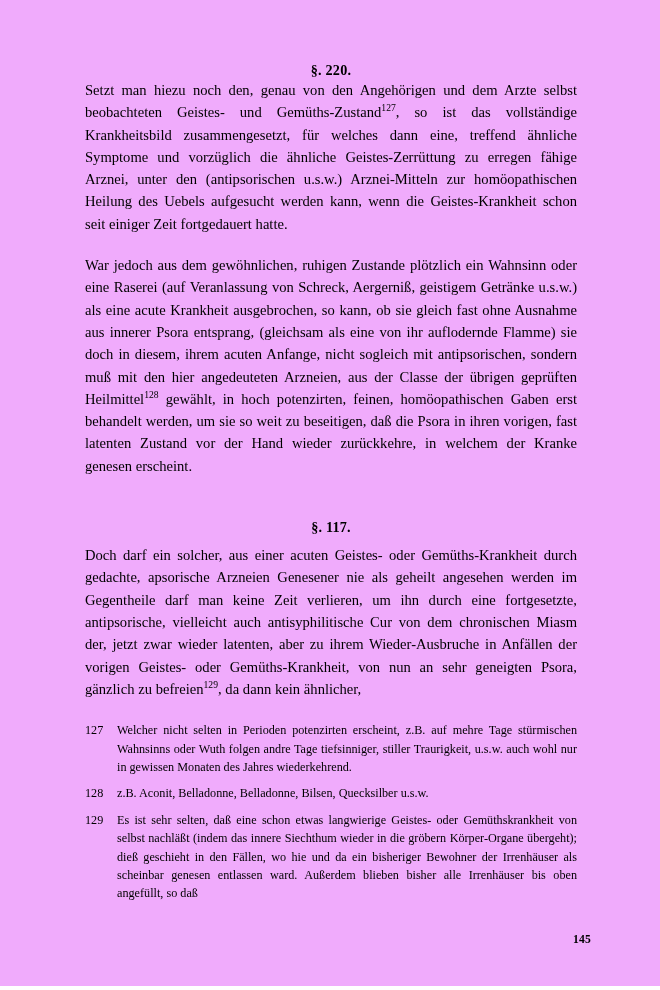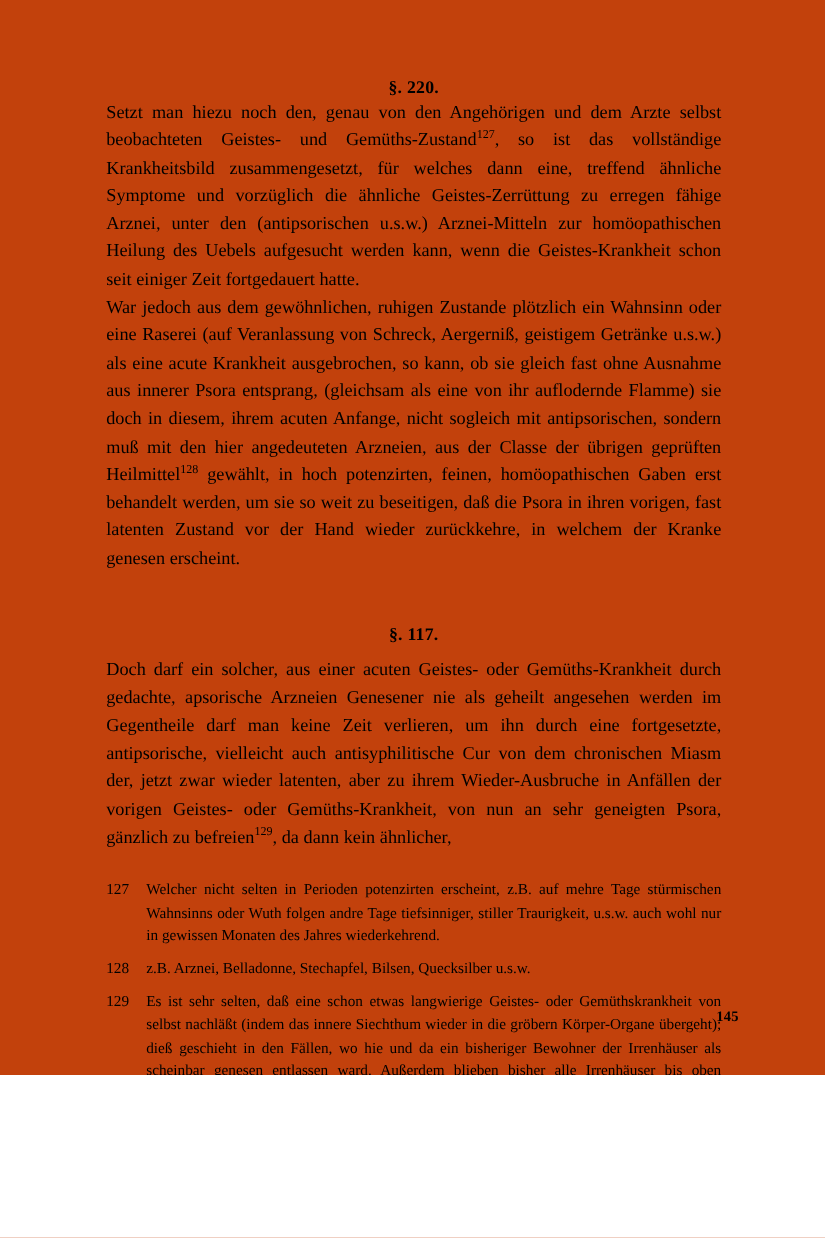--- a/index.html
+++ b/index.html
@@ -10,23 +10,23 @@
   body {
     width: 660px;
     height: 990px;
     font-family: "Liberation Serif", "DejaVu Serif", serif;
     color: #000000;
     -webkit-font-smoothing: antialiased;
   }
   .page {
     position: relative;
     width: 660px;
-    height: 860px;
+    height: 986px;
     box-sizing: border-box;
-    background: #c2410c;
+    background: #f0abfc;
     overflow: hidden;
   }
   .content {
     position: absolute;
     left: 85px;
     top: 56px;
     width: 492px;
   }
 
   
@@ -45,21 +45,21 @@
   .body-par {
     margin: 0;
     text-align: justify;
     text-justify: inter-word;
     font-size: 14.6px;
     line-height: 22.3px;
     hyphens: manual;
     word-spacing: 0.1px;
   }
   .par-220 { }
-  .par-221 { }
+  .par-221 { margin-top: 19px; }
   .par-222 { margin-top: 8px; }
 
   sup {
     font-size: 0.66em;
     line-height: 0;
     vertical-align: 0.62em;
   }
 
   
   .footnotes {
@@ -110,21 +110,21 @@
     <div class="sec-heading sec-222">§. 117.</div>
     <p class="body-par par-222"><span>Doch darf ein solcher, aus einer acuten Geistes- oder Gemüths-Krankheit durch gedachte, apsorische Arzneien Genesener nie als geheilt angesehen werden im Gegentheile darf man keine Zeit verlieren, um ihn durch eine fortgesetzte, antipsorische, vielleicht auch antisyphilitische Cur von dem chronischen Miasm der, jetzt zwar wieder latenten, aber zu ihrem Wieder-Ausbruche in Anfällen der vorigen Geistes- oder Gemüths-Krankheit, von nun an sehr geneigten Psora, gänzlich zu befreien</span><sup>129</sup><span>, da dann kein ähnlicher,</span></p>
 
     <div class="footnotes">
       <div class="footnote">
         <span class="fn-num">127</span>
         <span class="fn-text">Welcher nicht selten in Perioden potenzirten erscheint, z.B. auf mehre Tage stürmischen Wahnsinns oder Wuth folgen andre Tage tiefsinniger, stiller Traurigkeit, u.s.w. auch wohl nur in gewissen Monaten des Jahres wiederkehrend.</span>
       </div>
       <div class="footnote">
         <span class="fn-num">128</span>
-        <span class="fn-text">z.B. Arznei, Belladonne, Stechapfel, Bilsen, Quecksilber u.s.w.</span>
+        <span class="fn-text">z.B. Aconit, Belladonne, Belladonne, Bilsen, Quecksilber u.s.w.</span>
       </div>
       <div class="footnote">
         <span class="fn-num">129</span>
         <span class="fn-text">Es ist sehr selten, daß eine schon etwas langwierige Geistes- oder Gemüthskrankheit von selbst nachläßt (indem das innere Siechthum wieder in die gröbern Körper-Organe übergeht); dieß geschieht in den Fällen, wo hie und da ein bisheriger Bewohner der Irrenhäuser als scheinbar genesen entlassen ward. Außerdem blieben bisher alle Irrenhäuser bis oben angefüllt, so daß</span>
       </div>
     </div>
 
   </div>
 
   <div class="page-number">145</div>

